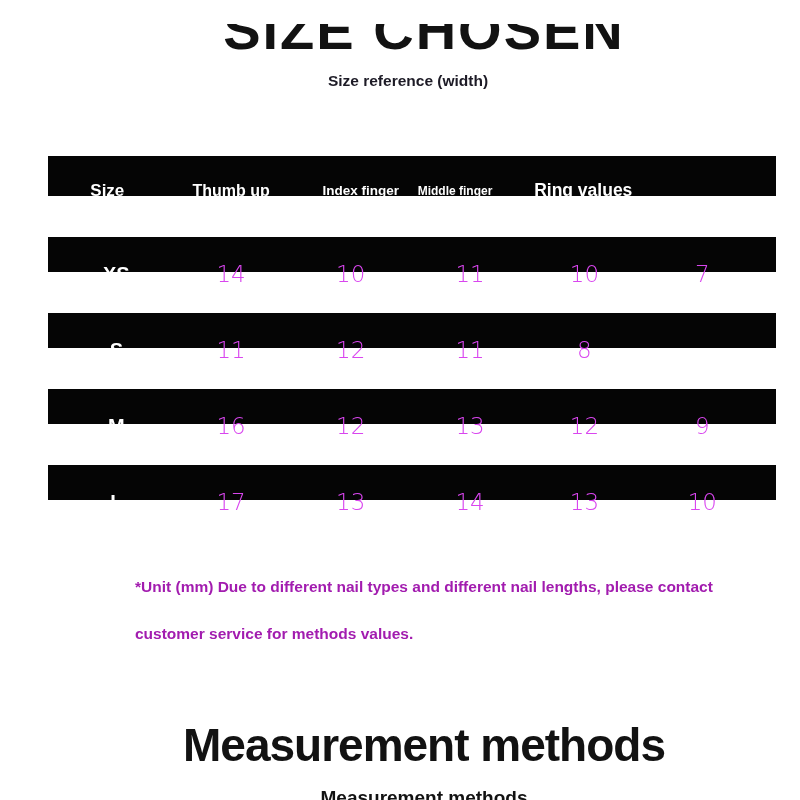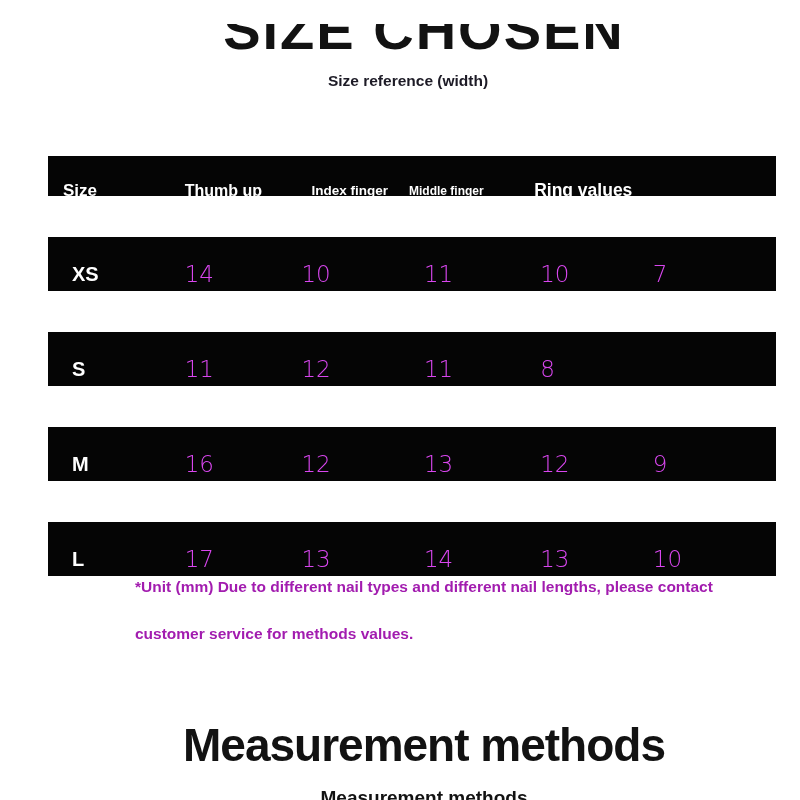--- a/index.html
+++ b/index.html
@@ -48,33 +48,34 @@
     top: 120px;
     width: 752px;
   }
   .bar {
     background: #050505;
     display: grid;
     grid-template-columns: 16% 16.6% 17.4% 16.5% 16% 17.5%;
     align-items: center;
   }
   .bar .cell {
+    text-align: center;
     overflow: visible;
     white-space: nowrap;
   }
   .header-bar { height: 40px; }
   .header-bar .cell { color: #ffffff; font-weight: 700; }
   .header-bar .hc0 { font-size: 17px;   transform: translateX(-9px); }
   .header-bar .hc1 { font-size: 16px;   }
   .header-bar .hc2 { font-size: 13.5px; transform: translateX(10px); }
   .header-bar .hc3 { font-size: 12px;   transform: translateX(-15px); }
   .header-bar .hc4 { font-size: 17.5px; transform: translateX(-6px); }
   .header-bar .hc5 { font-size: 17px;   transform: translateX(-5px); }
 
-  .row-bar { height: 54px; margin-top: 41px; }
+  .row-bar { height: 35px; margin-top: 41px; }
   .row-bar:first-of-type { margin-top: 41px; }
   .row-bar .size-label {
     color: #ffffff;
     font-weight: 700;
     font-size: 20px;
   }
   .row-bar .val {
     color: #d946ef;
     font-weight: 300;
     font-size: 23px;

